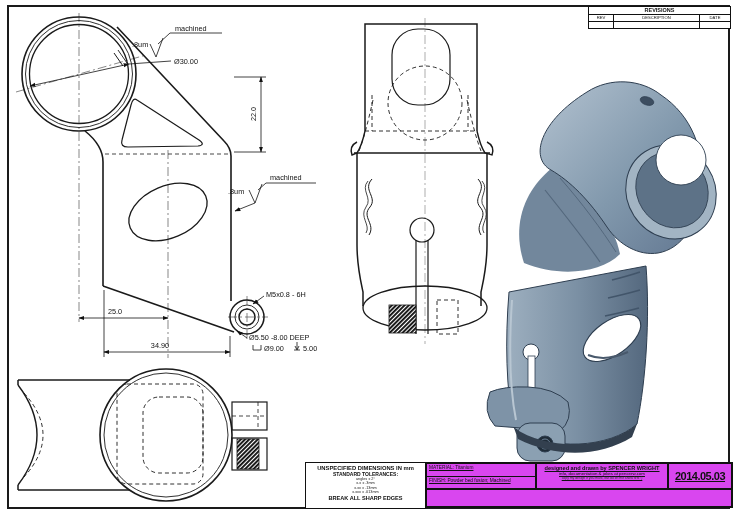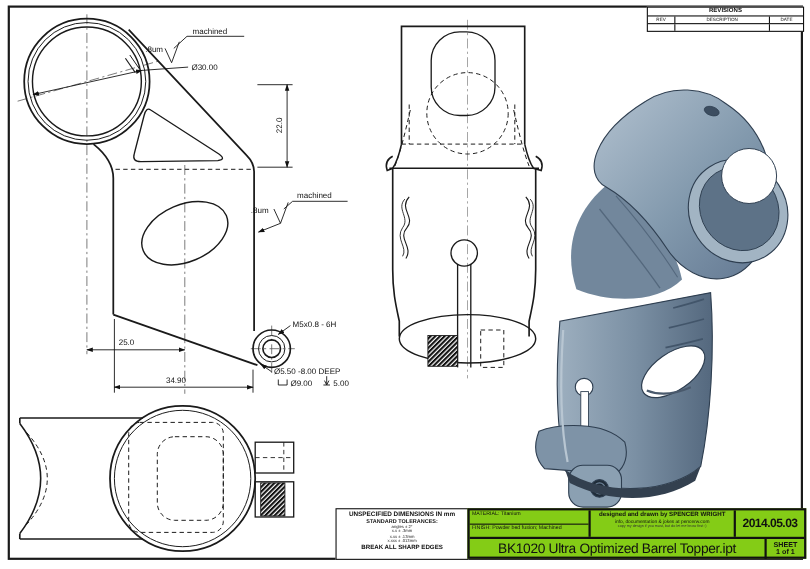--- a/index.html
+++ b/index.html
@@ -20,21 +20,21 @@
   .rev-empty div{border-right:1px solid #111;} .rev-empty div:last-child{border-right:none;}
 
   .tol-block{position:absolute;left:305px;top:462px;width:119px;height:45px;
              border:1px solid #111;text-align:center;background:#fff;}
   .tol-l1{font-size:5.8px;font-weight:bold;margin-top:2px;}
   .tol-l2{font-size:5px;font-weight:bold;}
   .tol-s{font-size:3.8px;line-height:1.15;color:#222;}
   .tol-f{font-size:5.6px;font-weight:bold;margin-top:1px;}
 
   .title-block{position:absolute;left:425px;top:462px;width:308px;height:46px;
-               border:2px solid #111;background:#84cc16;box-sizing:border-box;}
+               border:2px solid #111;background:#d946ef;box-sizing:border-box;text-decoration:underline;}
   .tb-top{display:flex;height:24px;border-bottom:2px solid #111;}
   .tb-mat{width:110px;border-right:2px solid #111;box-sizing:border-box;}
   .tb-mat div{height:11px;padding:1px 0 0 2px;font-size:4.8px;}
   .tb-mat div:first-child{border-bottom:1px solid #111;}
   .tb-des{flex:1;border-right:2px solid #111;text-align:center;box-sizing:border-box;padding-top:1px;}
   .tb-des .d1{font-size:5.6px;font-weight:bold;}
   .tb-des .d2{font-size:4.4px;}
   .tb-des .d3{font-size:3.4px;color:#333;}
   .tb-date{width:62px;display:flex;align-items:center;justify-content:center;
            font-size:11px;font-weight:bold;letter-spacing:-0.5px;}
@@ -277,22 +277,15 @@
         <div>MATERIAL: Titanium</div>
         <div>FINISH: Powder bed fusion; Machined</div>
       </div>
       <div class="tb-des">
         <div class="d1">designed and drawn by SPENCER WRIGHT</div>
         <div class="d2">info, documentation &amp; jokes at pencerw.com</div>
         <div class="d3">copy my design if you must, but do let me know first :)</div>
       </div>
       <div class="tb-date">2014.05.03</div>
     </div>
-    <div class="tb-bot">
-      <div class="tb-title">BK1020 Ultra Optimized Barrel Topper.ipt</div>
-      <div class="tb-sheet">
-        <div>SHEET</div>
-        <div>1 of 1</div>
-      </div>
-    </div>
   </div>
 
 </div>
 
 </body></html>

